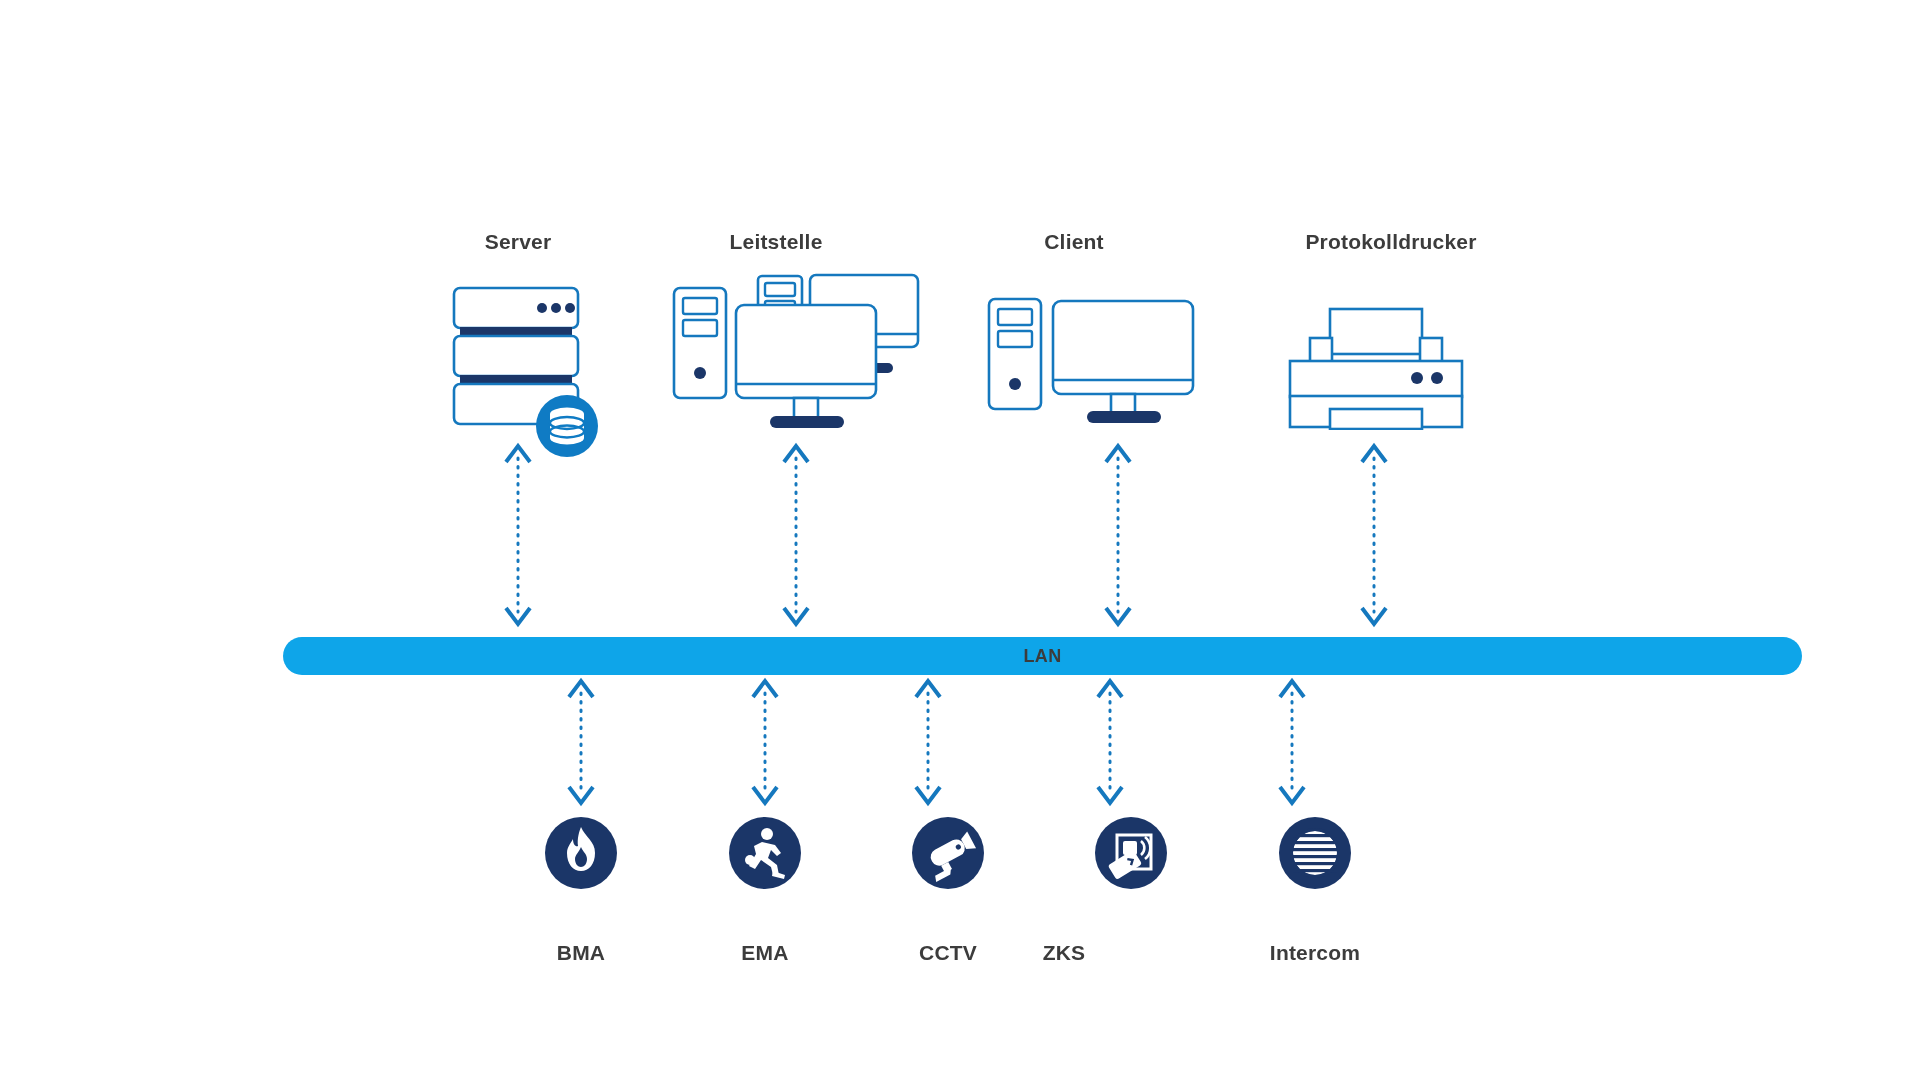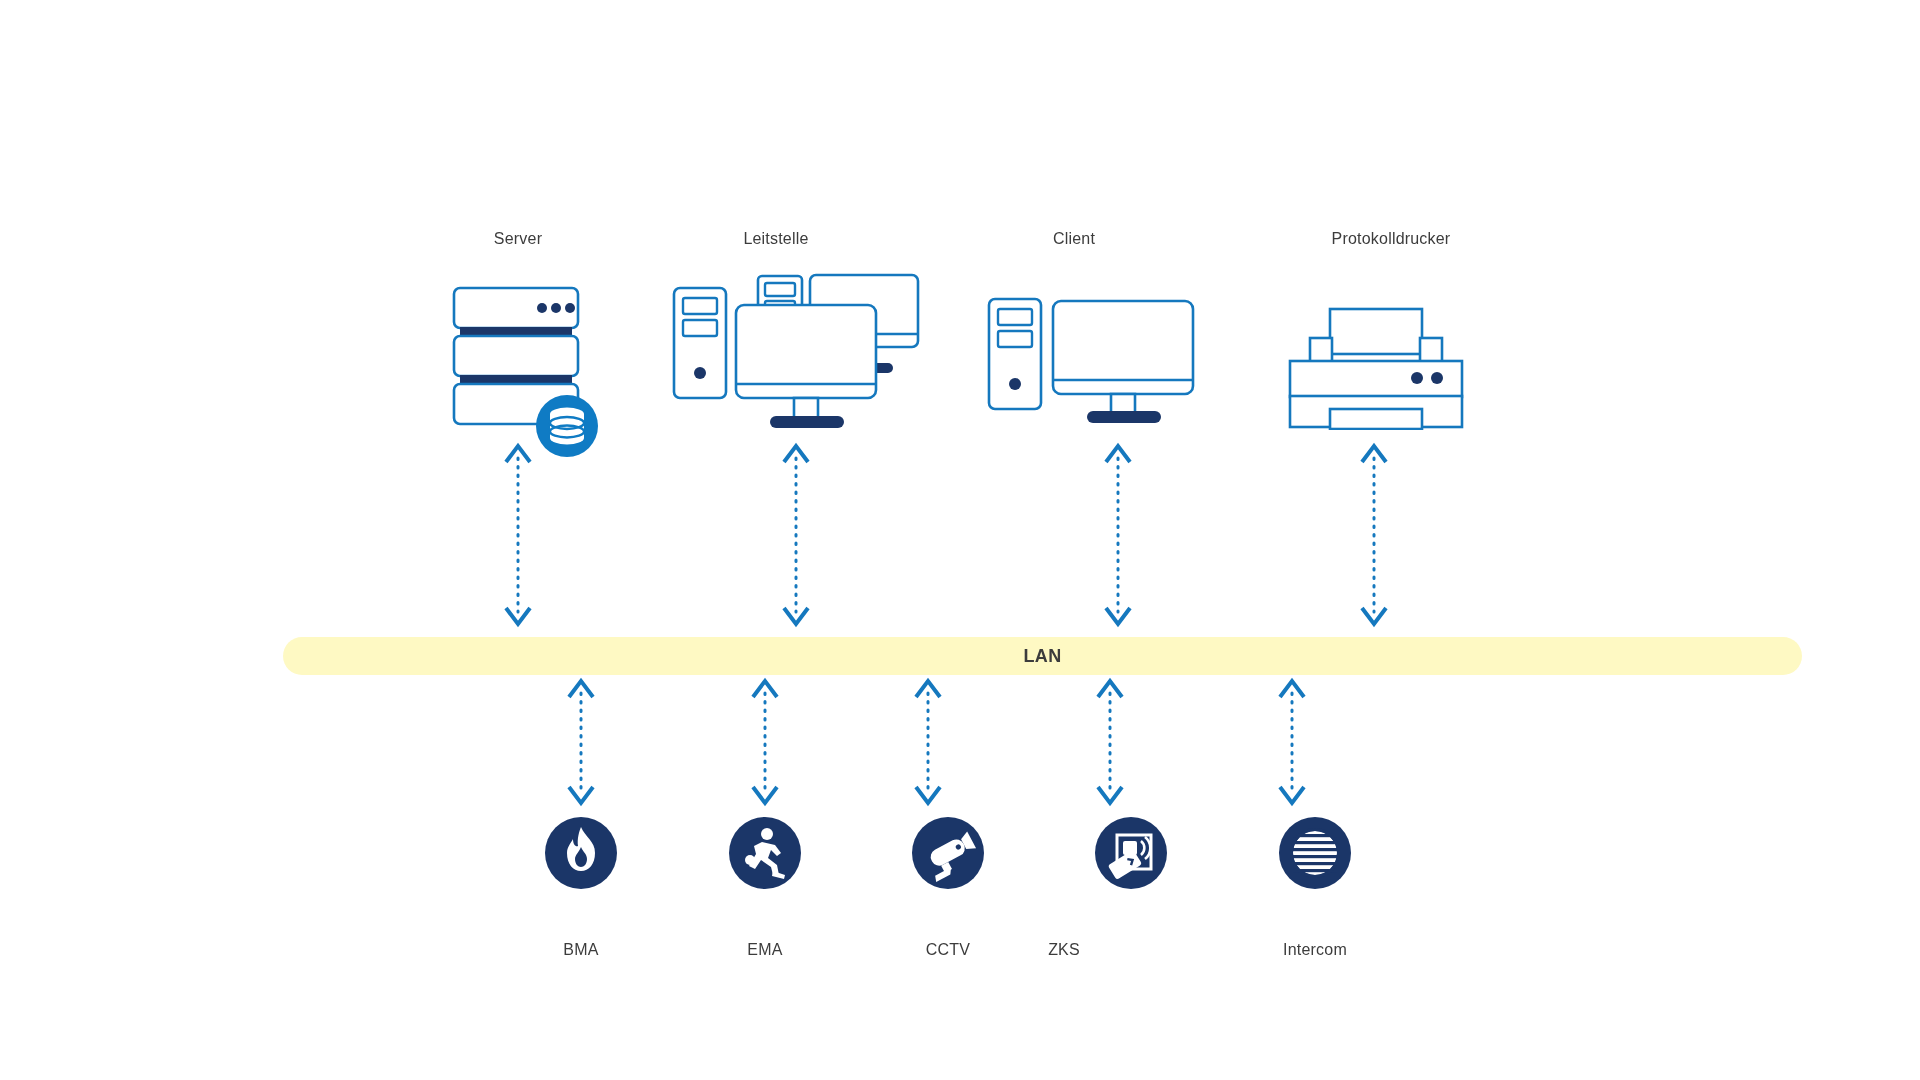--- a/index.html
+++ b/index.html
@@ -19,38 +19,39 @@
   #diagram {
     position: absolute;
     left: 0; top: 0;
     width: 1920px;
     height: 1080px;
   }
 
   .node-label {
     position: absolute;
     color: #3c3c3c;
-    font-size: 16px;
+    font-size: 21px;
     font-family: "Liberation Sans", sans-serif;
     text-align: center;
     white-space: nowrap;
     transform: translateX(-50%);
     letter-spacing: 0.2px;
+    font-weight: bold;
   }
 
   .top-label { top: 230px; }
   .bottom-label { top: 895px; margin-top: 46px; }
 
   .lan-bar {
     position: absolute;
     left: 283px;
     top: 637px;
     width: 1519px;
     height: 38px;
-    background: #fef9c3;
+    background: #0ea5e9;
     border-radius: 19px;
   }
   .lan-text {
     position: absolute;
     left: 0; top: 0;
     width: 100%;
     height: 38px;
     line-height: 38px;
     text-align: center;
     font-size: 18px;

